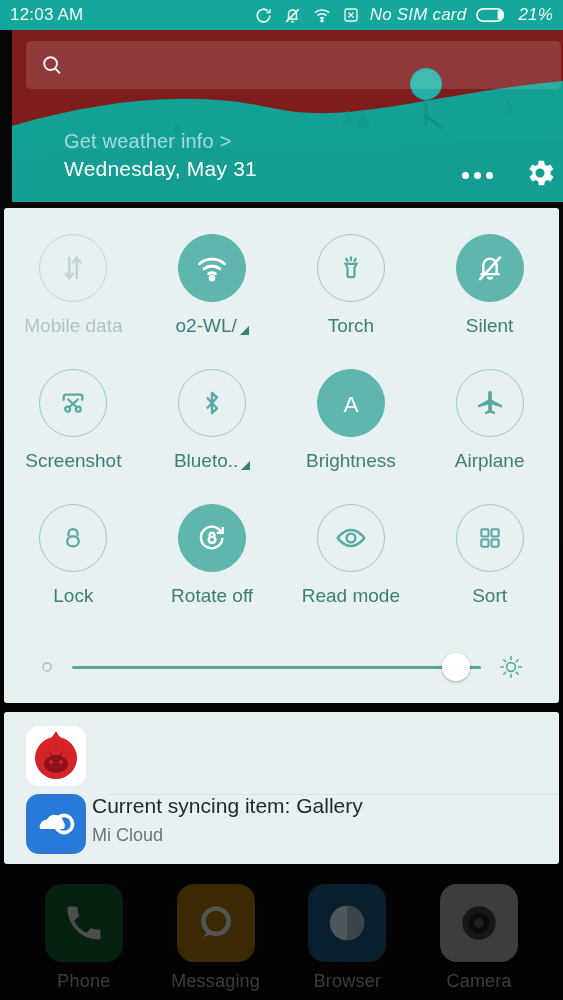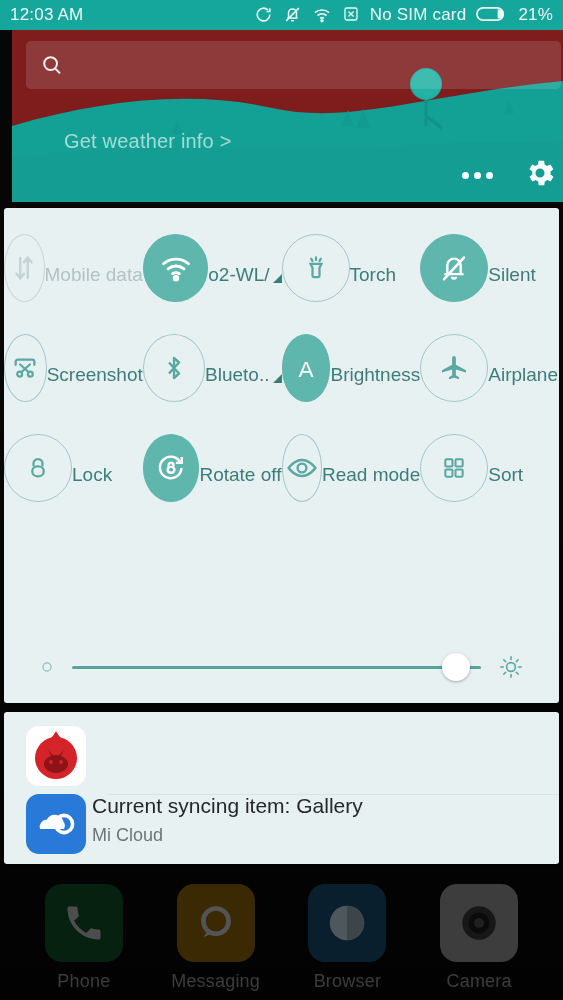--- a/index.html
+++ b/index.html
@@ -48,21 +48,21 @@
 
   
   #statusbar {
     position: absolute; left: 0; top: 0; width: 563px; height: 30px;
     background: #16a79c;
     display: flex; align-items: center; justify-content: space-between;
     padding: 0 10px;
     color: #eafaf7; font-size: 17px; letter-spacing: .2px;
     z-index: 40;
   }
-  #status-right { display: flex; align-items: flex-start; gap: 10px; }
+  #status-right { display: flex; align-items: center; gap: 10px; font-style: italic; }
   .sb-text { font-size: 17px; color: #eefaf8; }
   .sb-ico { display: inline-flex; align-items: center; }
 
   
   #header {
     position: absolute; left: 12px; top: 30px; width: 563px; height: 172px;
     background: #7f1d1d;
     overflow: hidden; z-index: 30;
   }
   #hill { position: absolute; left: 0; top: 0; width: 563px; height: 172px; }
@@ -96,21 +96,21 @@
     position: absolute; left: 4px; top: 208px; width: 555px; height: 495px;
     background: #e8f1f1;
     border-radius: 3px;
     z-index: 30;
     box-shadow: 0 1px 2px rgba(0,0,0,.25);
   }
   .tgrid { padding: 16px 0 0 0; }
   .trow { display: flex; }
   .tcell {
     width: 138.75px;
-    display: flex; flex-direction: row; 
+    display: flex; flex-direction: column; align-items: center;
     padding-top: 10px;
   }
   .tcircle {
     width: 68px; height: 68px; border-radius: 50%;
     display: flex; align-items: center; justify-content: center;
     border: 1.6px solid #9fc9c6;
   }
   .tcircle.on { background: #5eb6ad; border-color: #5eb6ad; }
   .tcircle.off-dim { border-color: #c6d6d6; }
   .tlabel {
@@ -285,20 +285,21 @@
         <svg width="24" height="24" viewBox="0 0 24 24" fill="none" stroke="#ffffff" stroke-width="2">
           <circle cx="10.6" cy="10.6" r="6.4"></circle>
           <path d="M15.4 15.6 20 20.4"></path>
         </svg>
       </span>
       <span id="search-value"></span>
     </div>
 
     <div id="weather-block">
       <div id="weather-line">Get weather info &gt;</div>
+      <div id="date-line">Wednesday, May 31</div>
     </div>
 
     <div id="hdr-actions">
       <span id="dots">
           <i></i>
           <i></i>
           <i></i>
         </span>
       <span>
         <svg width="34" height="34" viewBox="0 0 24 24" fill="#ffffff">

